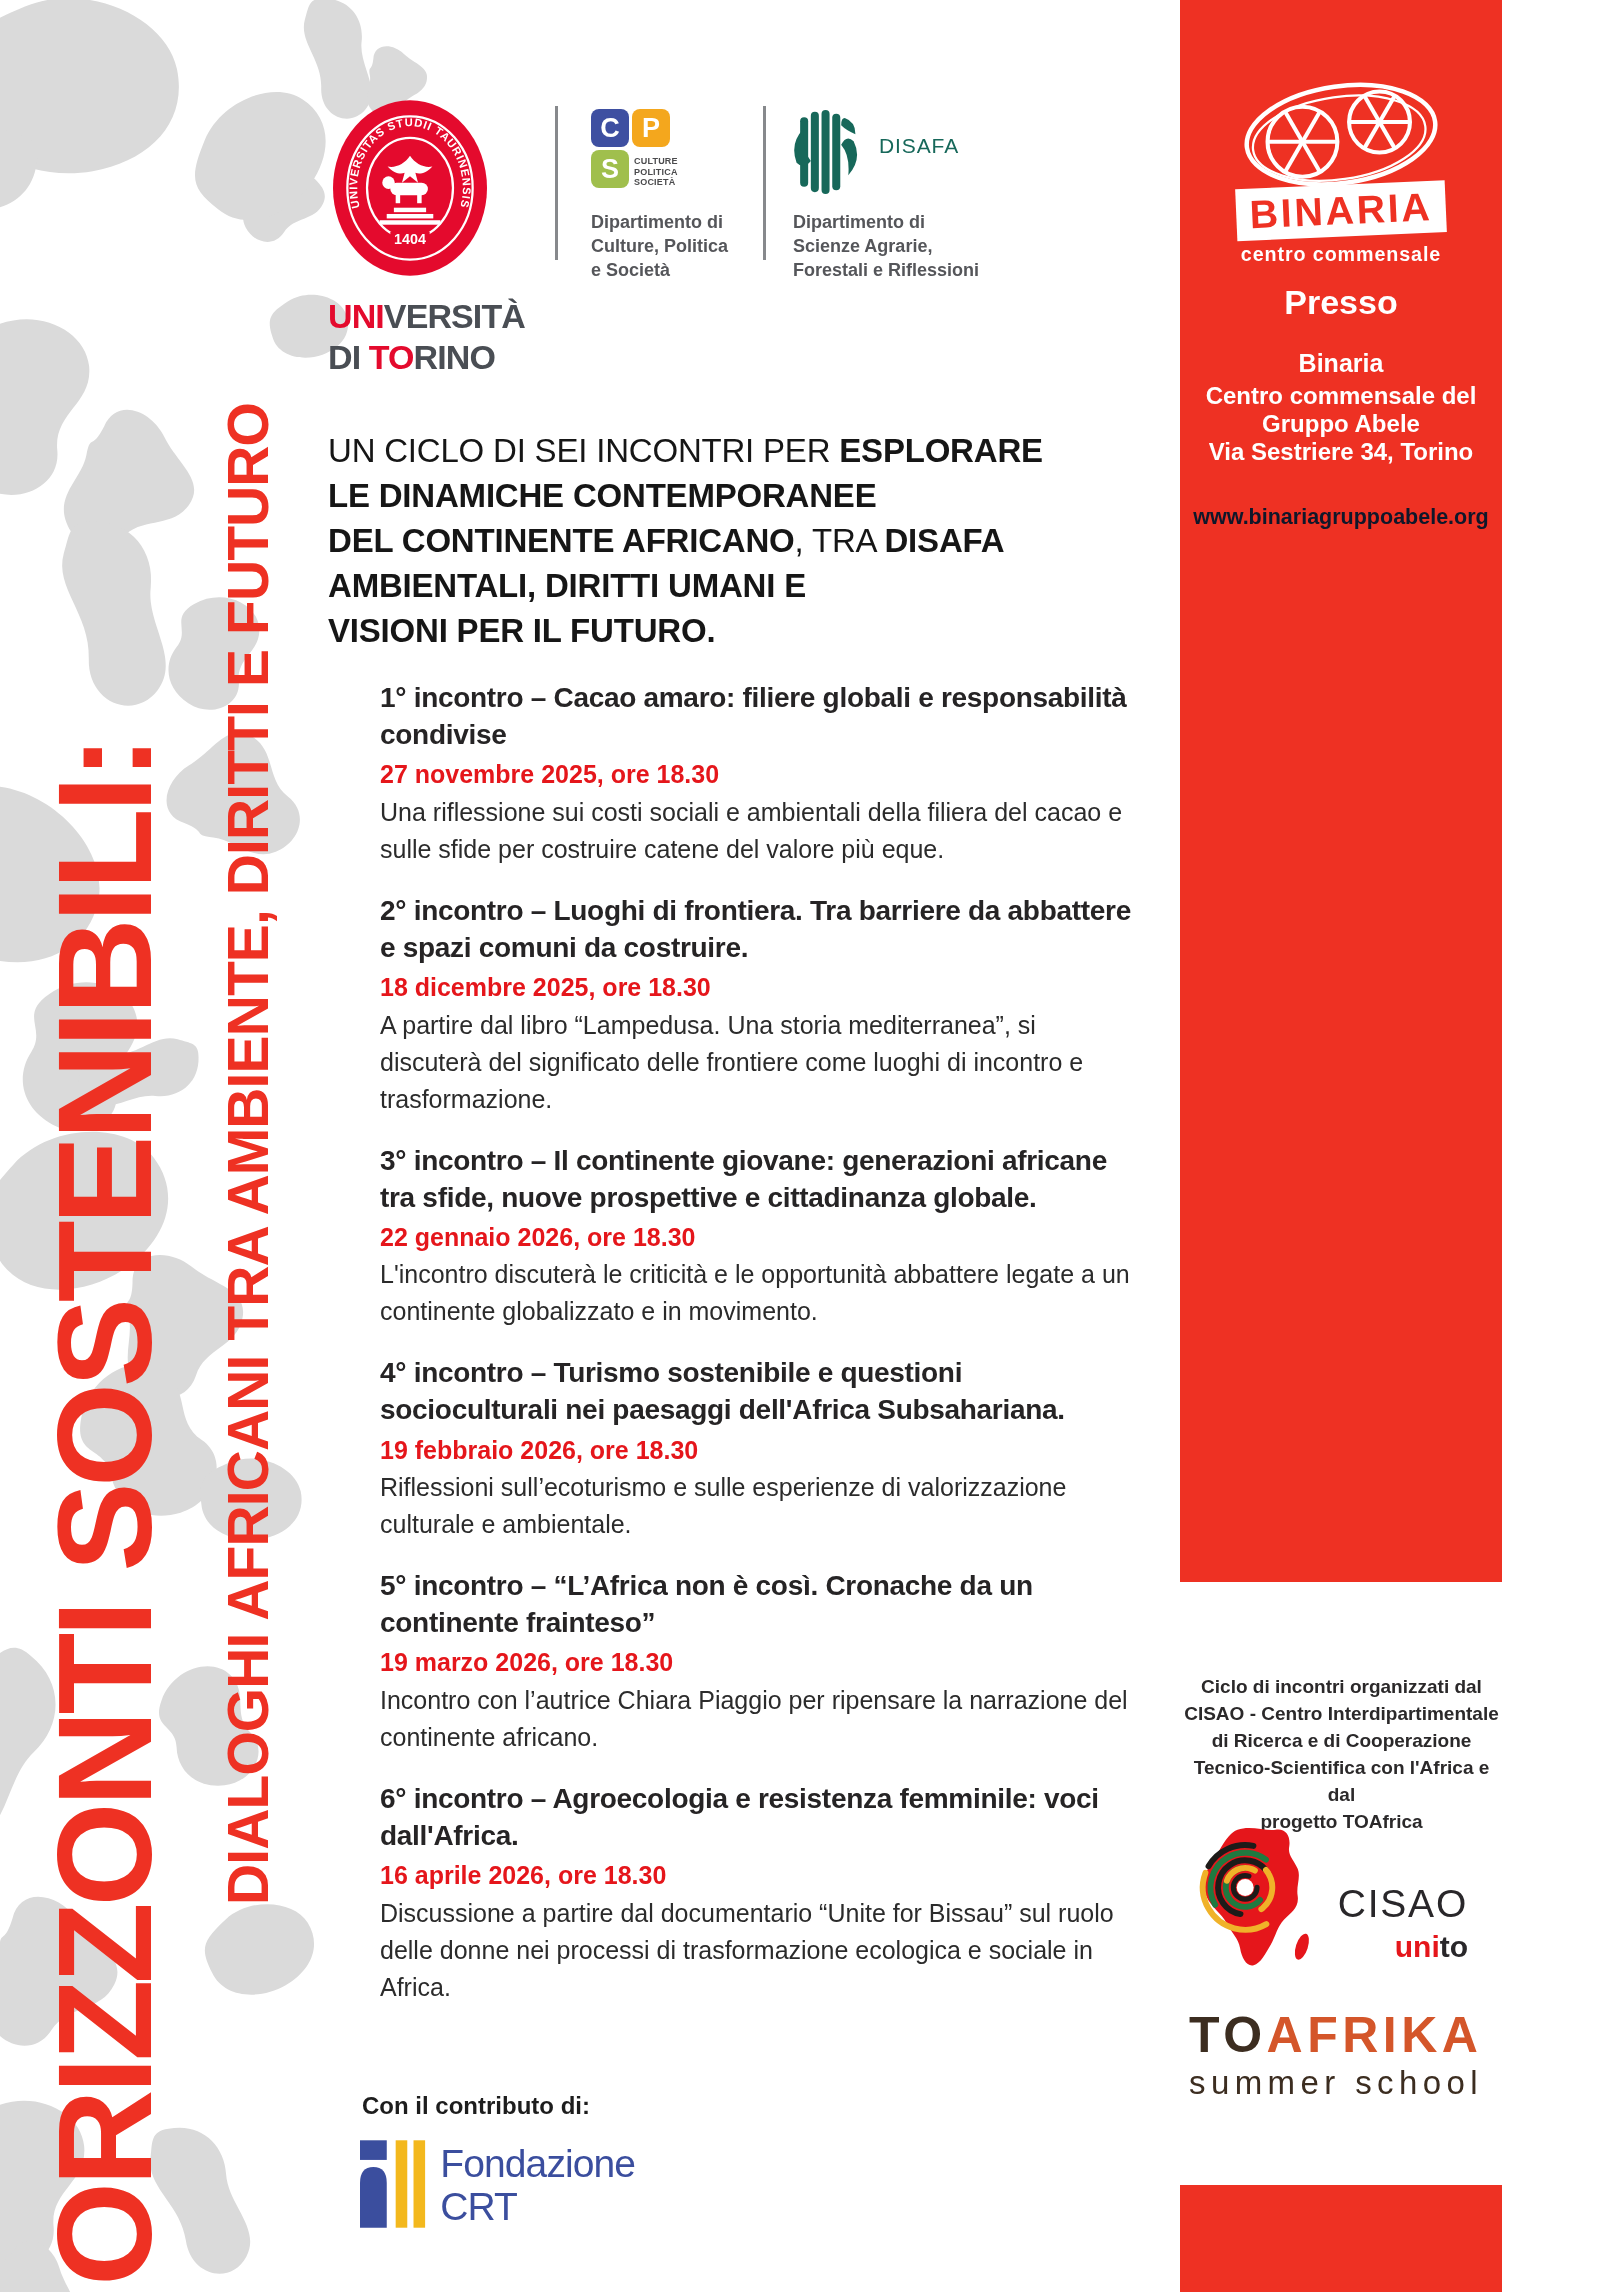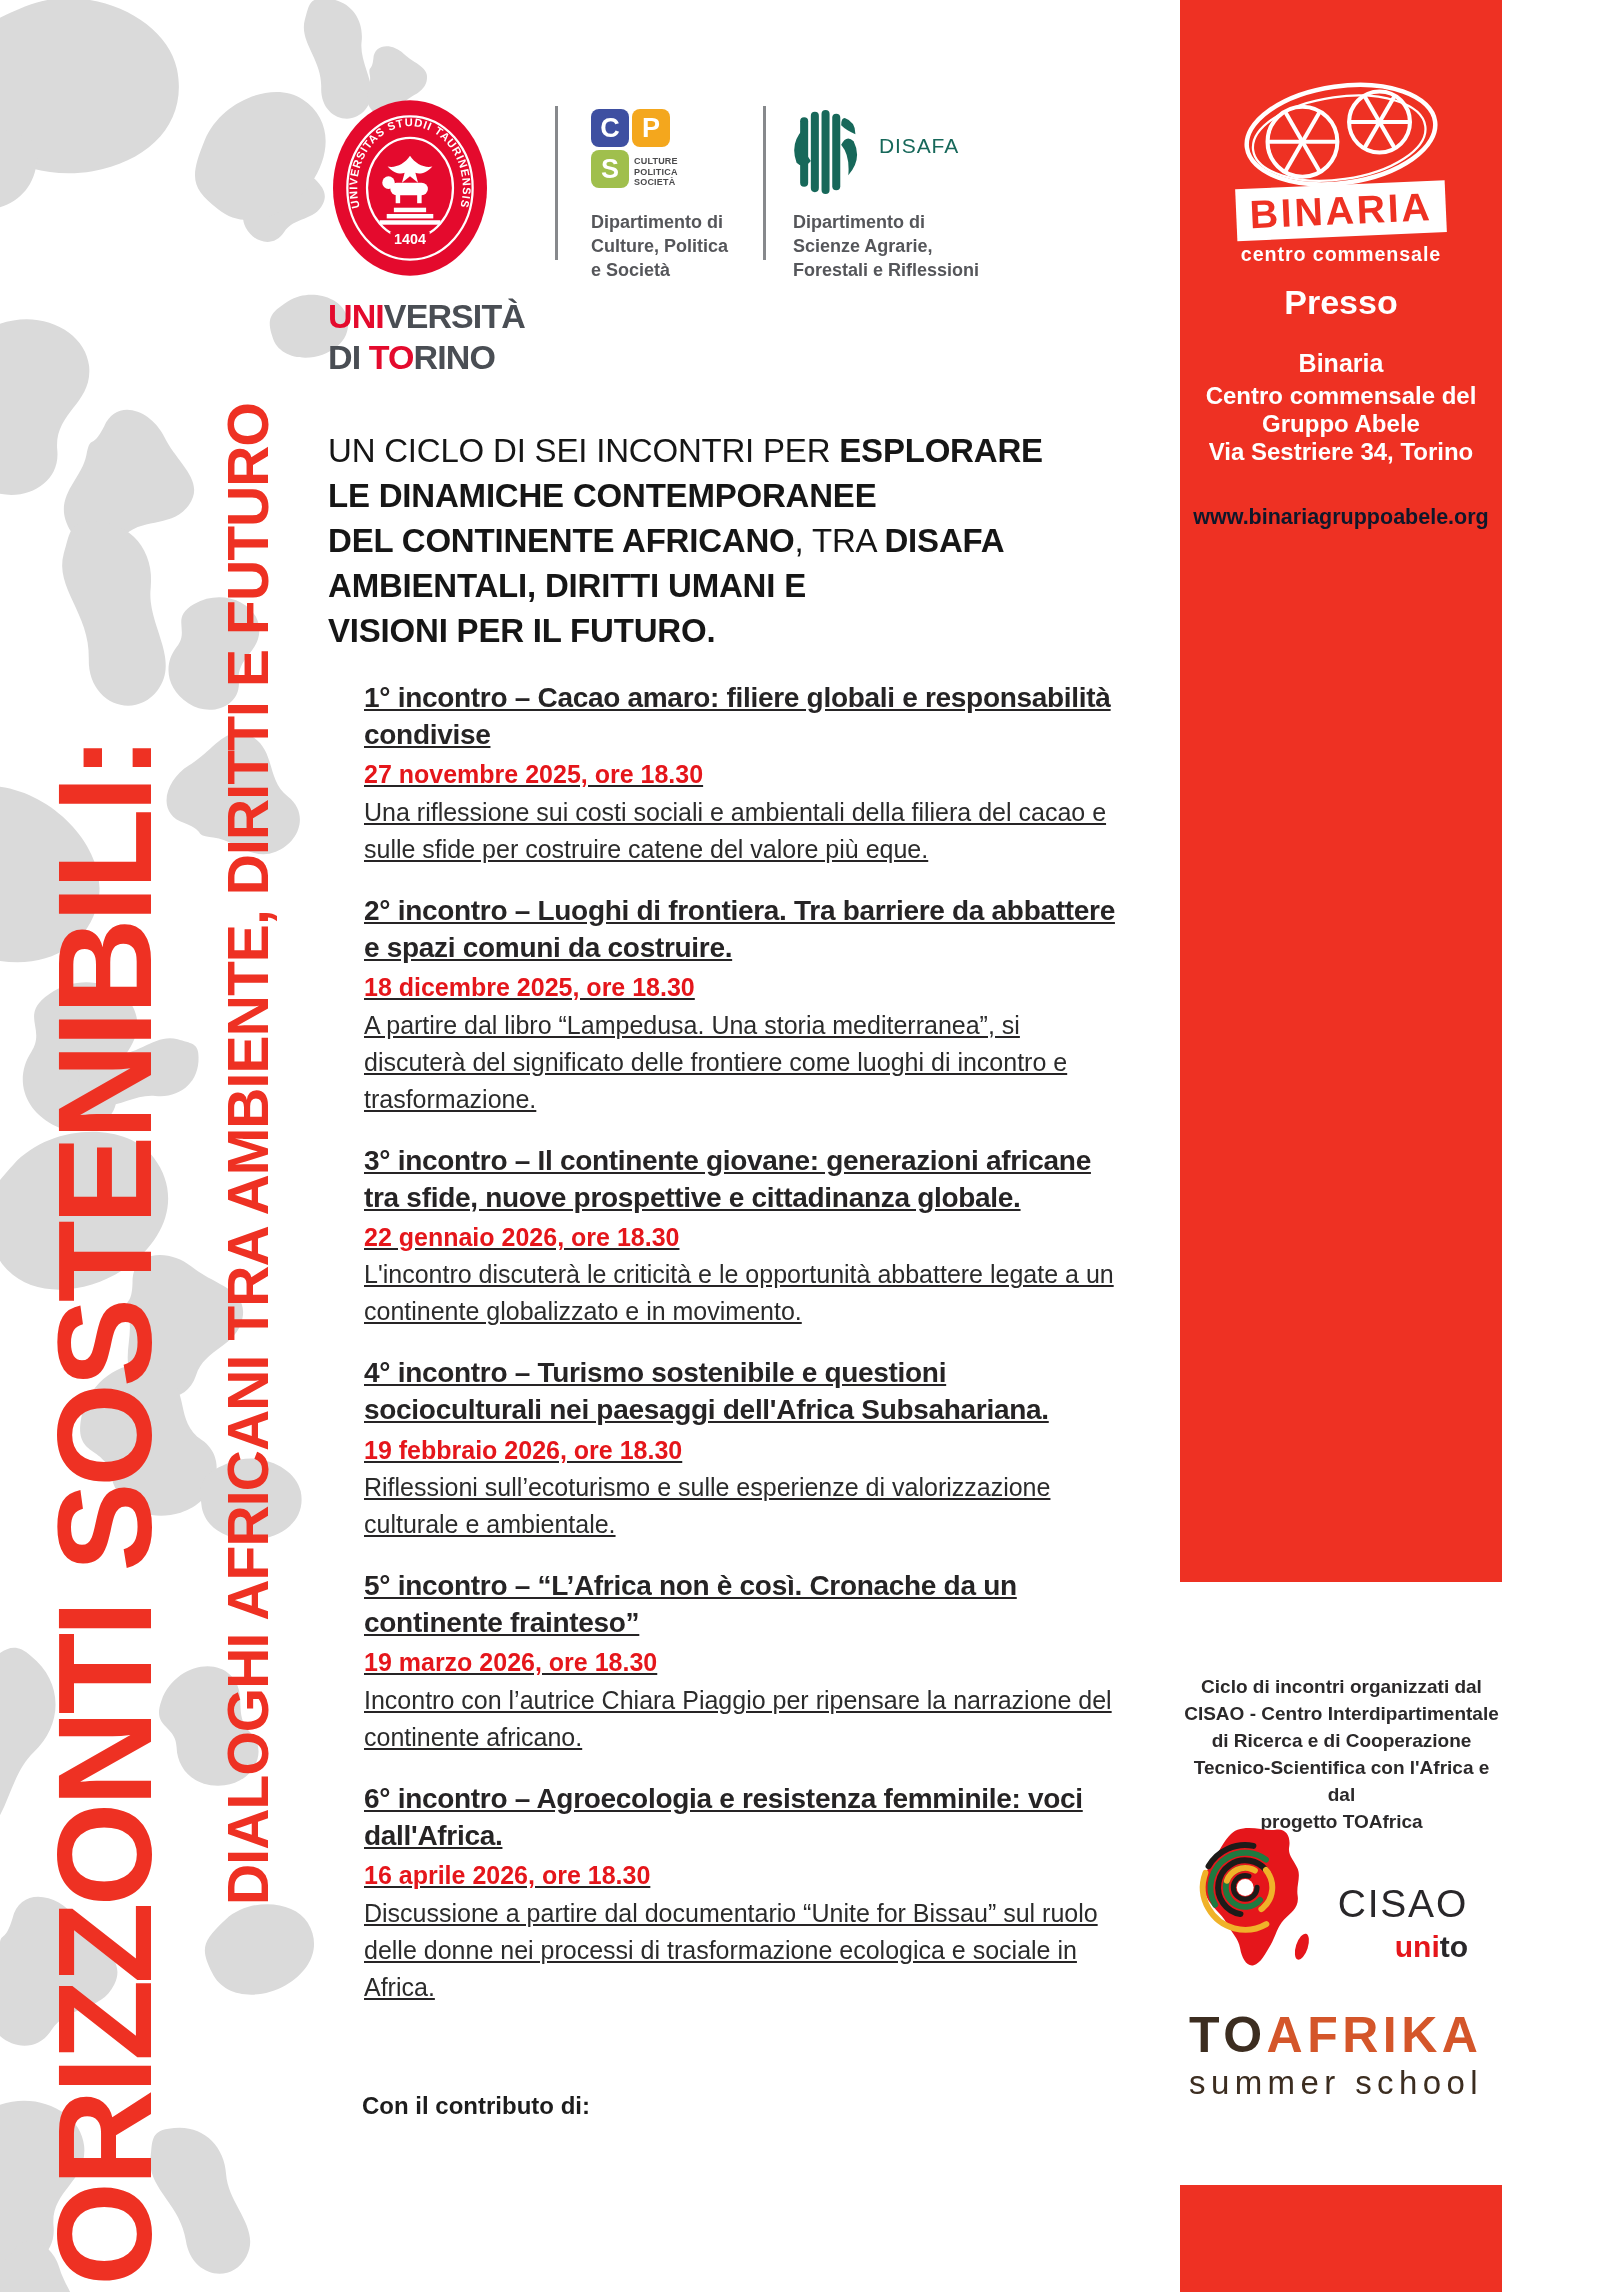--- a/index.html
+++ b/index.html
@@ -35,21 +35,21 @@
   #cps-dept{left:591px;top:210px;}
   #disafa-dept{left:793px;top:210px;}
   #disafa-icon{left:793px;top:107px;width:66px;height:90px;}
   #disafa-name{left:871px;top:134px;font-size:21px;letter-spacing:0.9px;color:var(--disafa_teal);margin-left:8px;}
 
   
   #intro{left:328px;top:428px;width:878px;font-size:33px;line-height:45px;color:#161616;letter-spacing:-0.2px;}
   #intro .b{font-weight:bold;}
 
   
-  #events{left:364px;top:679px;width:757px;text-decoration:underline;}
+  #events{left:380px;top:679px;width:757px;}
   .event{margin-bottom:24px;}
   .ev-title{font-size:28px;font-weight:bold;color:var(--text_dark);line-height:37px;letter-spacing:-0.3px;}
   .ev-date{font-size:25px;font-weight:bold;color:var(--date_red);line-height:30px;margin:6.3px 0 4.5px;}
   .ev-desc{font-size:25px;color:#2b2b2b;line-height:37px;}
 
   
   #contrib-label{left:362px;top:2092px;font-size:24px;font-weight:bold;color:#1d1d1d;text-align:center;}
   #crt-logo{left:360px;top:2140px;display:flex;align-items:flex-start;}
   #crt-text{margin-left:14.3px;color:var(--crt_blue);font-size:39px;line-height:43px;letter-spacing:-0.9px;margin-top:1.8px;}
 
@@ -225,20 +225,32 @@
         <div class="ev-desc">Incontro con l’autrice Chiara Piaggio per ripensare la narrazione del continente africano.</div>
       </div>
       <div class="event">
         <div class="ev-title">6° incontro – Agroecologia e resistenza femminile: voci dall'Africa.</div>
         <div class="ev-date">16 aprile 2026, ore 18.30</div>
         <div class="ev-desc">Discussione a partire dal documentario “Unite for Bissau” sul ruolo delle donne nei processi di trasformazione ecologica e sociale in Africa.</div>
       </div>
     </div>
 
   <div class="abs" id="contrib-label">Con il contributo di:</div>
+  <div class="abs" id="crt-logo">
+    <svg width="66" height="88" viewBox="0 0 74 98">
+      <rect x="0" y="0" width="30" height="22" fill="var(--crt_blue)"></rect>
+      <path d="M0,98 L0,48 Q0,30 15,30 Q30,30 30,48 L30,98 Z" fill="var(--crt_blue)"></path>
+      <rect x="40" y="0" width="13" height="98" fill="var(--crt_gold)"></rect>
+      <rect x="60" y="0" width="13" height="98" fill="var(--crt_gold)"></rect>
+    </svg>
+    <div id="crt-text">
+      <div>Fondazione</div>
+      <div>CRT</div>
+    </div>
+  </div>
 
   <div class="abs" id="panel">
     <svg id="binaria-logo" width="224" height="190" viewBox="0 0 250 212">
       <g stroke="#fff" fill="none">
         <ellipse cx="125" cy="62" rx="106" ry="54" stroke-width="5" transform="rotate(-8 125 62)"></ellipse>
         <ellipse cx="123" cy="66" rx="97" ry="46" stroke-width="2.5" transform="rotate(-8 123 66)"></ellipse>
         <g transform="translate(82,70)" stroke-width="4.5">
           <circle r="39"></circle>
           <line x1="-39" y1="0" x2="39" y2="0"></line>
           <line x1="-19.5" y1="-33.8" x2="19.5" y2="33.8"></line>

